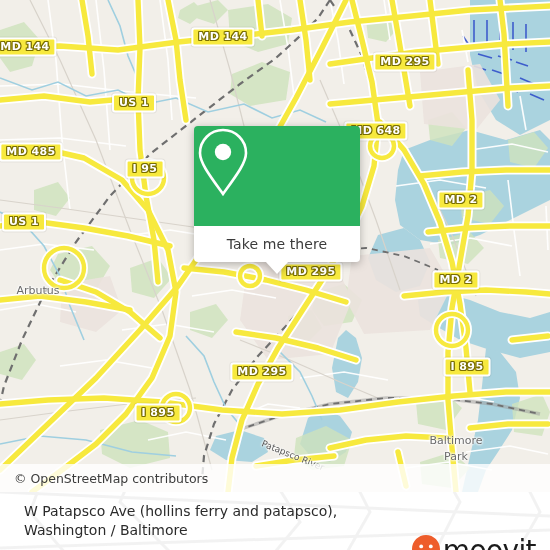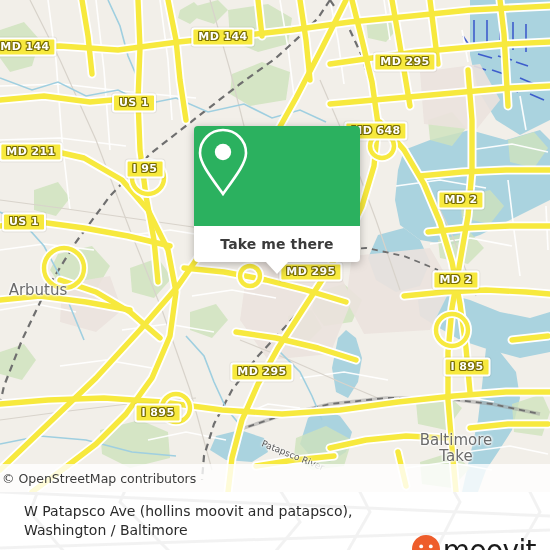--- a/index.html
+++ b/index.html
@@ -31,40 +31,39 @@
       -1px -1px 0 #7a6f00, 1px -1px 0 #7a6f00,
       -1px  1px 0 #7a6f00, 1px  1px 0 #7a6f00,
        0px  1px 0 #7a6f00, 0px -1px 0 #7a6f00,
        1px  0px 0 #7a6f00,-1px  0px 0 #7a6f00;
     box-shadow:0 0 0 1px rgba(0,0,0,.06);
     transform:translate(-50%,-50%);
   }
   .place{
     position:absolute;
     color:#6b6b6b;
-    font-size:15px;
+    font-size:11px;
     white-space:nowrap;
     transform:translate(-50%,-50%);
     text-shadow:0 0 3px #fff,0 0 3px #fff,0 0 3px #fff,0 0 2px #fff;
   }
   .river-label{
     position:absolute;
     color:#5a5a5a;
     font-size:9px;
     white-space:nowrap;
     text-shadow:0 0 3px #fff,0 0 3px #fff,0 0 2px #fff;
     transform-origin:0 50%;
   }
 
   
   #callout{
     position:absolute;left:194px;top:126px;width:166px;height:136px;
     border-radius:4px;
     filter:drop-shadow(0 2px 4px rgba(0,0,0,.28));
-    font-weight:bold;
   }
   #callout-green{
     position:absolute;left:0;top:0;width:166px;height:100px;
     background:#2bb15f;border-radius:4px 4px 0 0;
     display:flex;align-items:center;justify-content:center;
   }
   #callout-white{
     position:absolute;left:0;top:100px;width:166px;height:36px;
     background:#ffffff;border-radius:0 0 4px 4px;
     display:flex;align-items:center;justify-content:center;
@@ -79,21 +78,21 @@
     border-top:13px solid #ffffff;
   }
 
   
   #attribution{
     position:absolute;left:0;top:464px;width:550px;height:28px;
     background:rgba(255,255,255,.80);
     display:flex;align-items:center;
   }
   #attribution span{
-    color:#3c3c3c;font-size:12.5px;padding-left:2px;
+    color:#3c3c3c;font-size:12.5px;padding-left:14px;
   }
 
   
   #footer{
     position:absolute;left:0;top:492px;width:550px;height:58px;
     background:#ffffff;overflow:hidden;
   }
   #footer-watermark{position:absolute;left:0;top:-40px;width:550px;height:110px;opacity:.55;}
   #footer-text{
     position:absolute;left:24px;top:10px;width:360px;
@@ -349,33 +348,33 @@
           <circle cx="250" cy="276" r="10"></circle>
         </g>
       </g>
     </svg>
 
     <div class="shield" style="left:25px;top:47px">MD 144</div>
     <div class="shield" style="left:223px;top:37px">MD 144</div>
     <div class="shield" style="left:405px;top:62px">MD 295</div>
     <div class="shield" style="left:134px;top:103px">US 1</div>
     <div class="shield" style="left:376px;top:131px">MD 648</div>
-    <div class="shield" style="left:31px;top:152px">MD 211</div>
+    <div class="shield" style="left:31px;top:152px">MD 485</div>
     <div class="shield" style="left:145px;top:169px">I 95</div>
     <div class="shield" style="left:461px;top:200px">MD 2</div>
     <div class="shield" style="left:24px;top:222px">US 1</div>
     <div class="shield" style="left:311px;top:272px">MD 295</div>
     <div class="shield" style="left:456px;top:280px">MD 2</div>
     <div class="shield" style="left:262px;top:372px">MD 295</div>
     <div class="shield" style="left:158px;top:413px">I 895</div>
     <div class="shield" style="left:467px;top:367px">I 895</div>
 
     <div class="place" style="left:38px;top:290px">Arbutus</div>
     <div class="place" style="left:456px;top:440px">Baltimore</div>
-    <div class="place" style="left:456px;top:456px">Take</div>
+    <div class="place" style="left:456px;top:456px">Park</div>
 
     <div class="river-label" style="left:262px;top:438px;transform:rotate(22deg)">Patapsco River</div>
 
     <div id="callout">
       <div id="callout-green">
         <svg width="58" height="72" viewBox="0 0 58 72">
           <path d="M29 4 C16.3 4 6 14.3 6 27 C6 37 16 50 29 68 C42 50 52 37 52 27 C52 14.3 41.7 4 29 4 Z" fill="none" stroke="#ffffff" stroke-width="2.6"></path>
           <circle cx="29" cy="26" r="8.2" fill="#ffffff"></circle>
         </svg>
       </div>
@@ -397,21 +396,21 @@
         <path d="M150 -20 L120 50 L190 120"></path>
         <path d="M250 -10 L300 70 L250 130"></path>
         <path d="M330 -20 L370 60 L330 130"></path>
         <path d="M420 -20 L460 50 L420 130"></path>
         <path d="M0 40 L550 64"></path>
         <path d="M0 96 L550 78"></path>
         <path d="M500 -20 L540 60 L500 130"></path>
       </g>
     </svg>
     <div id="footer-text">
-      <div>W Patapsco Ave (hollins moovit and patapsco),</div>
+      <div>W Patapsco Ave (hollins ferry and patapsco),</div>
       <div>Washington / Baltimore</div>
     </div>
     <div id="brand">
       <svg width="30" height="34" viewBox="0 0 30 34">
         <path d="M15 1 C7.3 1 1 7.3 1 15 C1 22.4 9.4 28.5 15 33 C20.6 28.5 29 22.4 29 15 C29 7.3 22.7 1 15 1 Z" fill="#ee5d2b"></path>
         <circle cx="10.2" cy="12.4" r="1.9" fill="#ffffff"></circle>
         <circle cx="19.8" cy="12.4" r="1.9" fill="#ffffff"></circle>
         <path d="M9.4 17.6 C11.6 20.6 18.4 20.6 20.6 17.6" fill="none" stroke="#ffffff" stroke-width="2" stroke-linecap="round"></path>
       </svg>
       <span id="brand-word">moovit</span>

